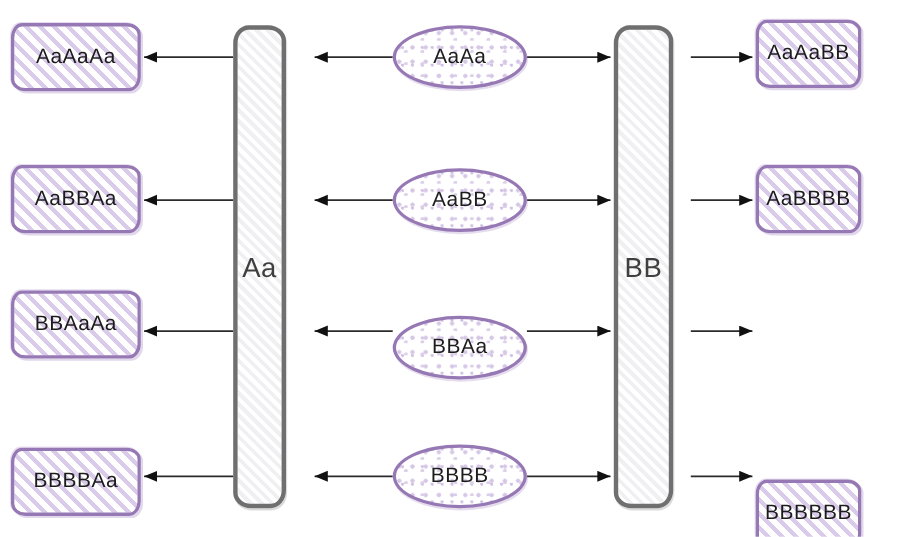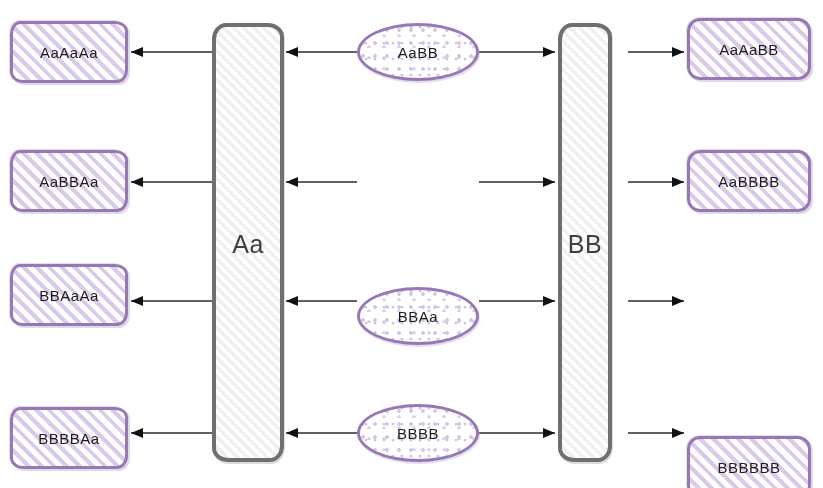--- a/index.html
+++ b/index.html
@@ -19,23 +19,23 @@
     border: 3px solid var(--purple-border, #9678b4);
     border-radius: 10px 13px 11px 13px / 13px 10px 13px 11px;
     background: repeating-linear-gradient(
       45deg,
       var(--purple-fill-stripe, #d9cbe9) 0 4px,
       rgba(255,255,255,0) 4px 9px
     );
     box-shadow: 2px 2px 0 rgba(170,142,198,.35), -1px -1px 0 rgba(199,177,222,.45);
     display: flex; align-items: center; justify-content: center;
   }
-  .pbox.right { width: 124px; border-radius: 13px; }
+  .pbox.right { width: 96px; }
   .pbox span, .ellipse span {
-    font-size: 15px; color: var(--node-text, #1c1c1c);
+    font-size: 19px; color: var(--node-text, #1c1c1c);
     letter-spacing: .5px; white-space: nowrap;
   }
 
   
   .ellipse {
     position: absolute;
     width: 122px; height: 58px;
     box-sizing: border-box;
     border: 3px solid var(--purple-border, #a78cc2);
     border-radius: 50%;
@@ -45,21 +45,21 @@
       radial-gradient(circle at 9px 10px, #dccfe9 1.5px, rgba(255,255,255,0) 1.9px),
       radial-gradient(circle at 6px 1px,  #d1c0e4 1.3px, rgba(255,255,255,0) 1.7px);
     background-size: 12px 13px, 15px 11px, 9px 16px;
     box-shadow: 1px 2px 0 rgba(170,142,198,.30);
     display: flex; align-items: center; justify-content: center;
   }
 
   
   .grect {
     position: absolute;
-    top: 23px; height: 439px; width: 72px;
+    top: 23px; height: 439px; width: 48px;
     box-sizing: border-box;
     border: 4px solid var(--gray-border, #6f6f6f);
     border-radius: 14px 16px 14px 16px / 16px 14px 16px 14px;
     background: repeating-linear-gradient(
       45deg,
       var(--gray-fill-stripe, #f0eff1) 0 3.5px,
       rgba(255,255,255,0) 3.5px 7px
     );
     box-shadow: 1px 2px 0 rgba(110,110,110,.25);
   }
@@ -109,28 +109,31 @@
     <div class="lbl">Aa</div>
   </div>
   <div class="grect" style="left:558px; width:54px;">
     <div class="lbl">BB</div>
   </div>
 
   <div class="pbox" style="left:10px; top:21px;">
     <span>AaAaAa</span>
   </div>
   <div class="ellipse" style="left:357px; top:23px;">
-    <span>AaBB</span>
+    <span>AaAa</span>
   </div>
   <div class="pbox right" style="left:687px; top:18px;">
     <span>AaAaBB</span>
   </div>
 
   <div class="pbox" style="left:10px; top:150px;">
     <span>AaBBAa</span>
+  </div>
+  <div class="ellipse" style="left:357px; top:153px;">
+    <span>AaBB</span>
   </div>
   <div class="pbox right" style="left:687px; top:150px;">
     <span>AaBBBB</span>
   </div>
 
   <div class="pbox" style="left:10px; top:264px;">
     <span>BBAaAa</span>
   </div>
   <div class="ellipse" style="left:357px; top:287px;">
     <span>BBAa</span>

